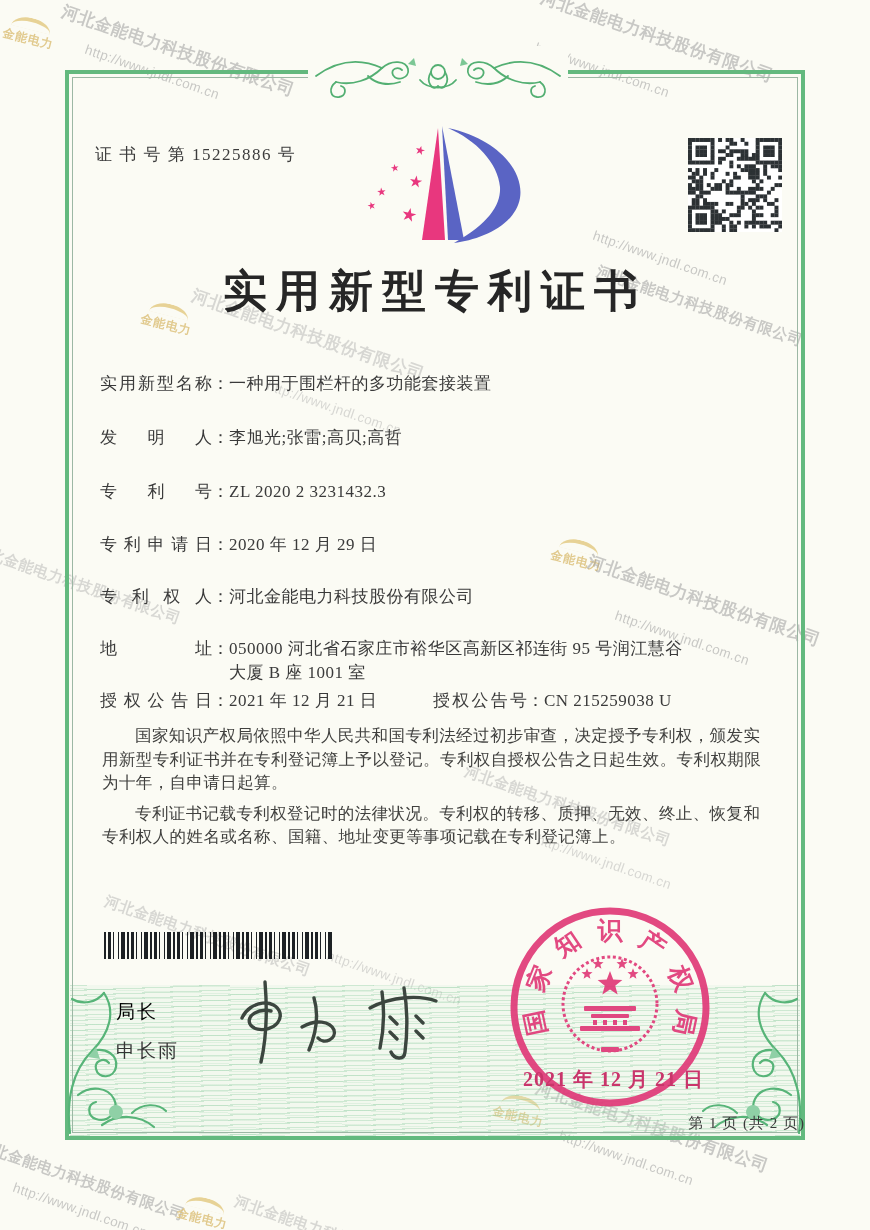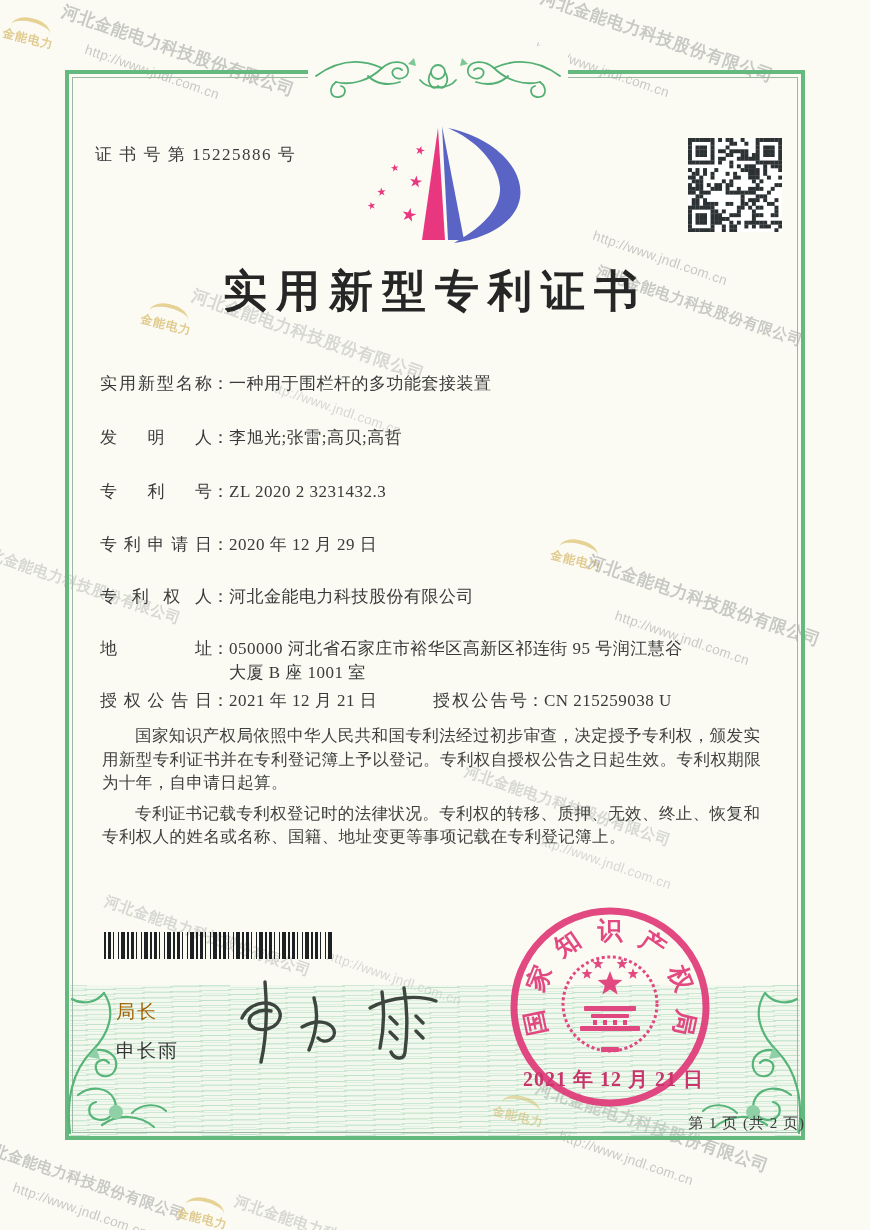--- a/index.html
+++ b/index.html
@@ -51,21 +51,21 @@
   
   .barcode{position:absolute;left:104px;top:932px;width:230px;height:27px;
     background:repeating-linear-gradient(90deg,
       #1d2124 0 2px, transparent 2px 4px,
       #1d2124 4px 7px, transparent 7px 9px,
       #1d2124 9px 10px, transparent 10px 14px,
       #1d2124 14px 15px, transparent 15px 17px,
       #1d2124 17px 21px, transparent 21px 23px);}
 
   
-  .sig-title{position:absolute;left:116px;top:999px;font-size:19px;color:#a16207;letter-spacing:2px}
+  .sig-title{position:absolute;left:116px;top:999px;font-size:19px;color:#000000;letter-spacing:2px}
   .sig-name{position:absolute;left:116px;top:1038px;font-size:19px;color:#343434;letter-spacing:2px}
   .sig-script{position:absolute;left:222px;top:972px}
 
   
   .seal{position:absolute;left:505px;top:902px;opacity:.92}
   .seal-date{position:absolute;left:523px;top:1066px;font-size:20px;color:#c9356b;letter-spacing:1px;font-weight:600}
 
   
   .page-info{position:absolute;left:65px;top:1114px;width:740px;text-align:right;font-size:15px;color:#3a3a3a;letter-spacing:1px}
   .back-note{position:absolute;left:0;top:1172px;width:870px;text-align:center;font-size:16.5px;color:#3d3d3d;letter-spacing:2px}

